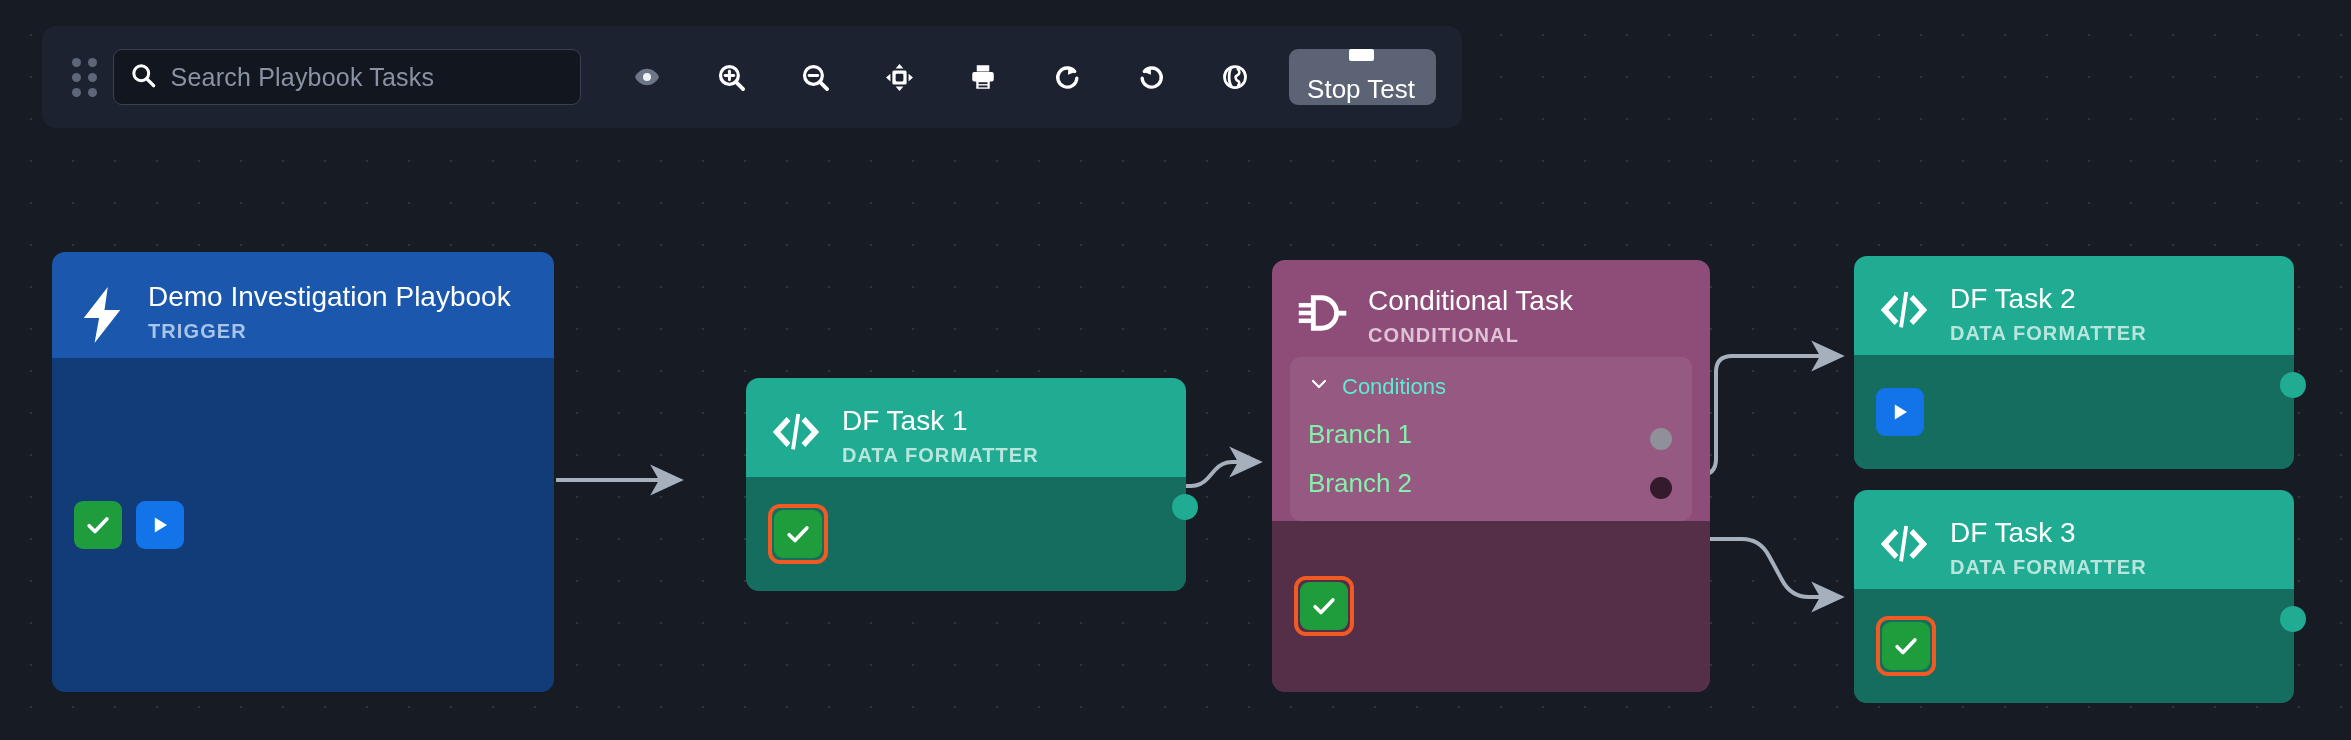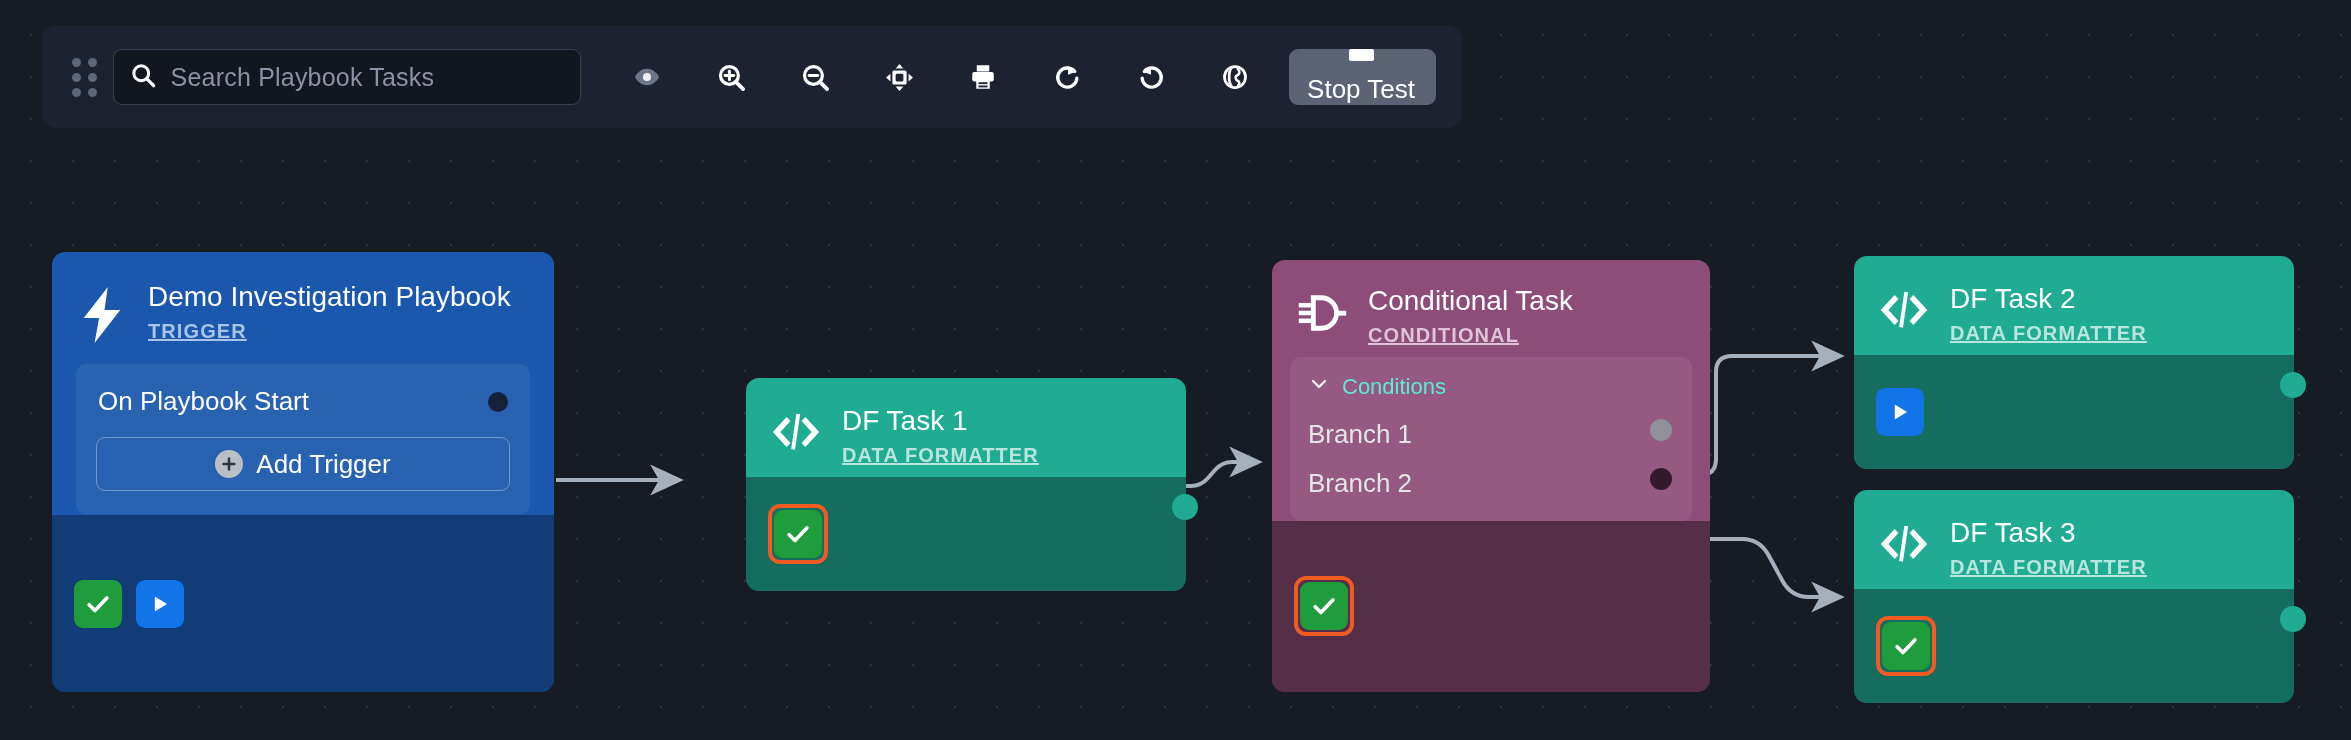--- a/index.html
+++ b/index.html
@@ -118,21 +118,20 @@
     color: #ffffff;
     font-size: 28px;
     line-height: 1.24;
     font-weight: 400;
   }
   .node-sub {
     font-size: 20px;
     font-weight: bold;
     letter-spacing: 1.1px;
     margin-top: 5px;
-    text-decoration: underline;
   }
   .node-footer { flex: 1 1 auto; display: flex; align-items: center; padding-left: 22px; gap: 14px; }
   .sqbtn {
     width: 48px; height: 48px;
     border-radius: 9px;
     display: flex; align-items: center; justify-content: center;
     border: none; cursor: pointer; flex: 0 0 auto;
   }
   .sqbtn.check { background: #1f9d3d; }
   .sqbtn.play  { background: #1274e8; }
@@ -200,22 +199,22 @@
     background: rgba(255,255,255,0.07);
     border-radius: 11px;
     padding: 16px 18px 22px 18px;
   }
   .cond-head {
     display: flex; align-items: center; gap: 12px;
     color: #5eead4; font-size: 22px;
     cursor: pointer;
   }
   .branch-row {
-    display: flex; align-items: flex-start; justify-content: space-between;
-    color: #e5e5e5; font-size: 26px;
+    display: flex; align-items: flex-end; justify-content: space-between;
+    color: #86efac; font-size: 26px;
     margin-top: 18px;
     padding-right: 2px;
   }
   .branch-row .dot { width: 22px; height: 22px; border-radius: 50%; flex: 0 0 auto; }
   .dot.grey { background: #8f9099; }
   .dot.dark { background: #331b2d; }
   #cond-node .node-footer { background: rgba(0,0,0,0.40); min-height: 92px; }
 
   
   .out-handle {
@@ -370,35 +369,20 @@
         <svg width="52" height="58" viewBox="0 0 24 28">
           <path d="M14.8 0.5 L3.2 15.4 H10.6 L8.4 27.5 L20.8 11.6 H13.2 Z" fill="#ffffff"></path>
         </svg>
       </span>
       <div class="node-titles">
         <span class="node-title">Demo Investigation Playbook</span>
         <span class="node-sub">TRIGGER</span>
       </div>
     </div>
 
-    <div class="trigger-panel">
-      <div class="trigger-row">
-        <span>On Playbook Start</span>
-        <span class="port-dot"></span>
-      </div>
-      <button class="add-trigger">
-        <span class="plus-circle">
-          <svg width="18" height="18" viewBox="0 0 18 18">
-            <line x1="9" y1="3.6" x2="9" y2="14.4" stroke="#2d3442" stroke-width="2.6" stroke-linecap="round"></line>
-            <line x1="3.6" y1="9" x2="14.4" y2="9" stroke="#2d3442" stroke-width="2.6" stroke-linecap="round"></line>
-          </svg>
-        </span>
-        <span>Add Trigger</span>
-      </button>
-    </div>
 
     <div class="node-footer">
       <button class="sqbtn check">
         <svg width="28" height="28" viewBox="0 0 24 24" fill="none">
           <path d="M4.4 12.6 L9.4 17.6 L19.6 6.8" stroke="#ffffff" stroke-width="3.1" stroke-linecap="round" stroke-linejoin="round"></path>
         </svg>
       </button>
       <button class="sqbtn play">
         <svg width="24" height="24" viewBox="0 0 24 24">
           <path d="M6.8 4.4 L19 12 L6.8 19.6 Z" fill="#ffffff"></path>

